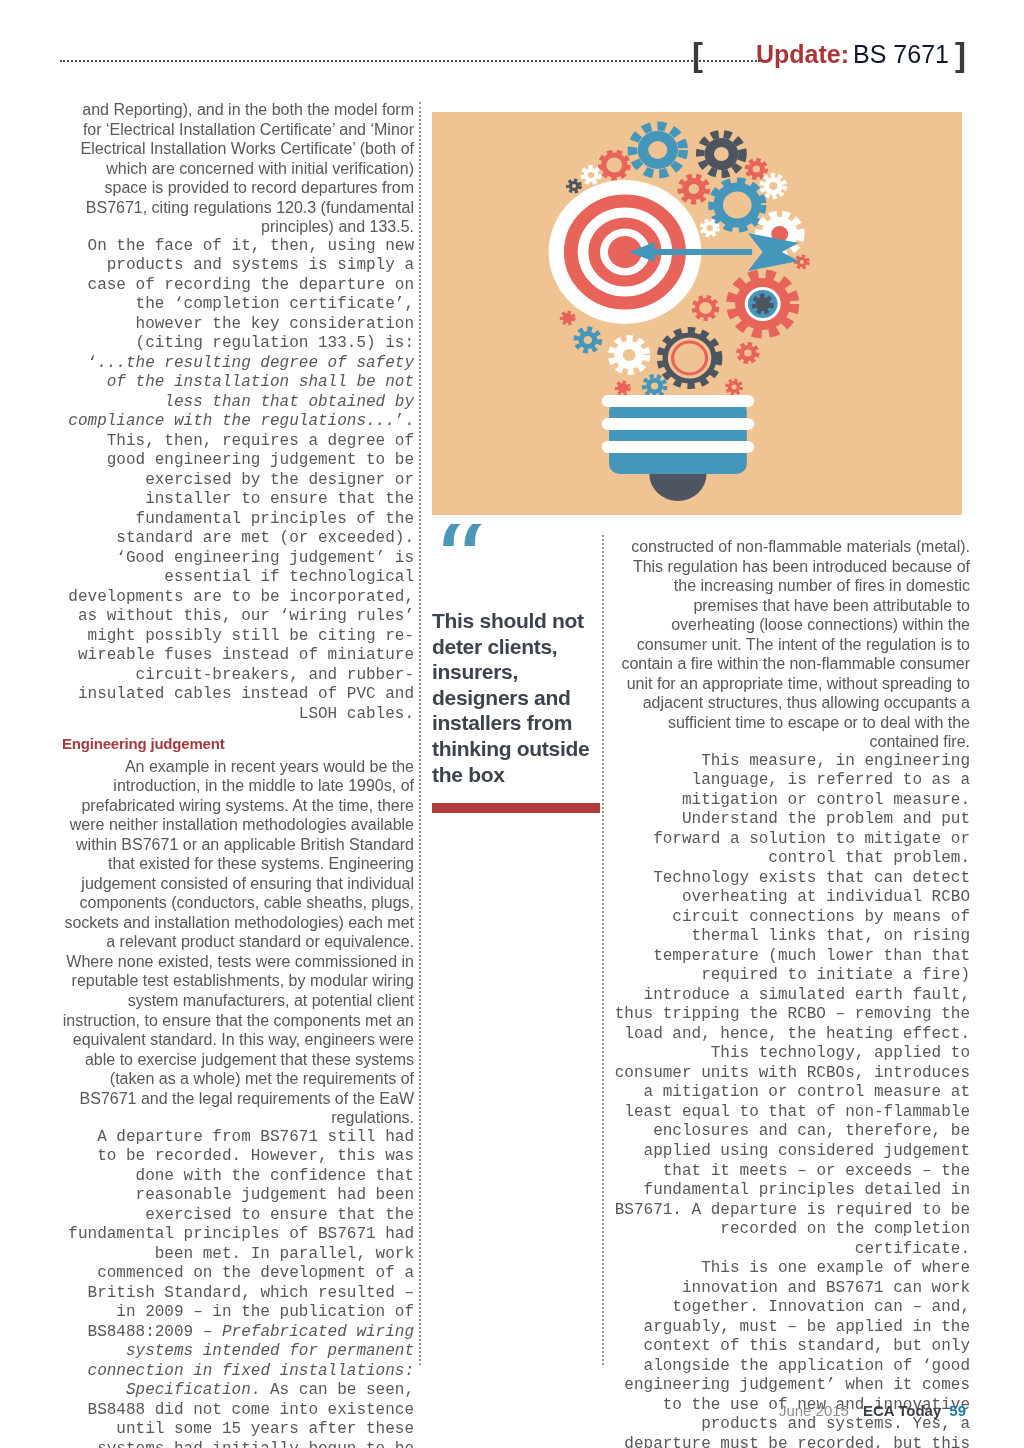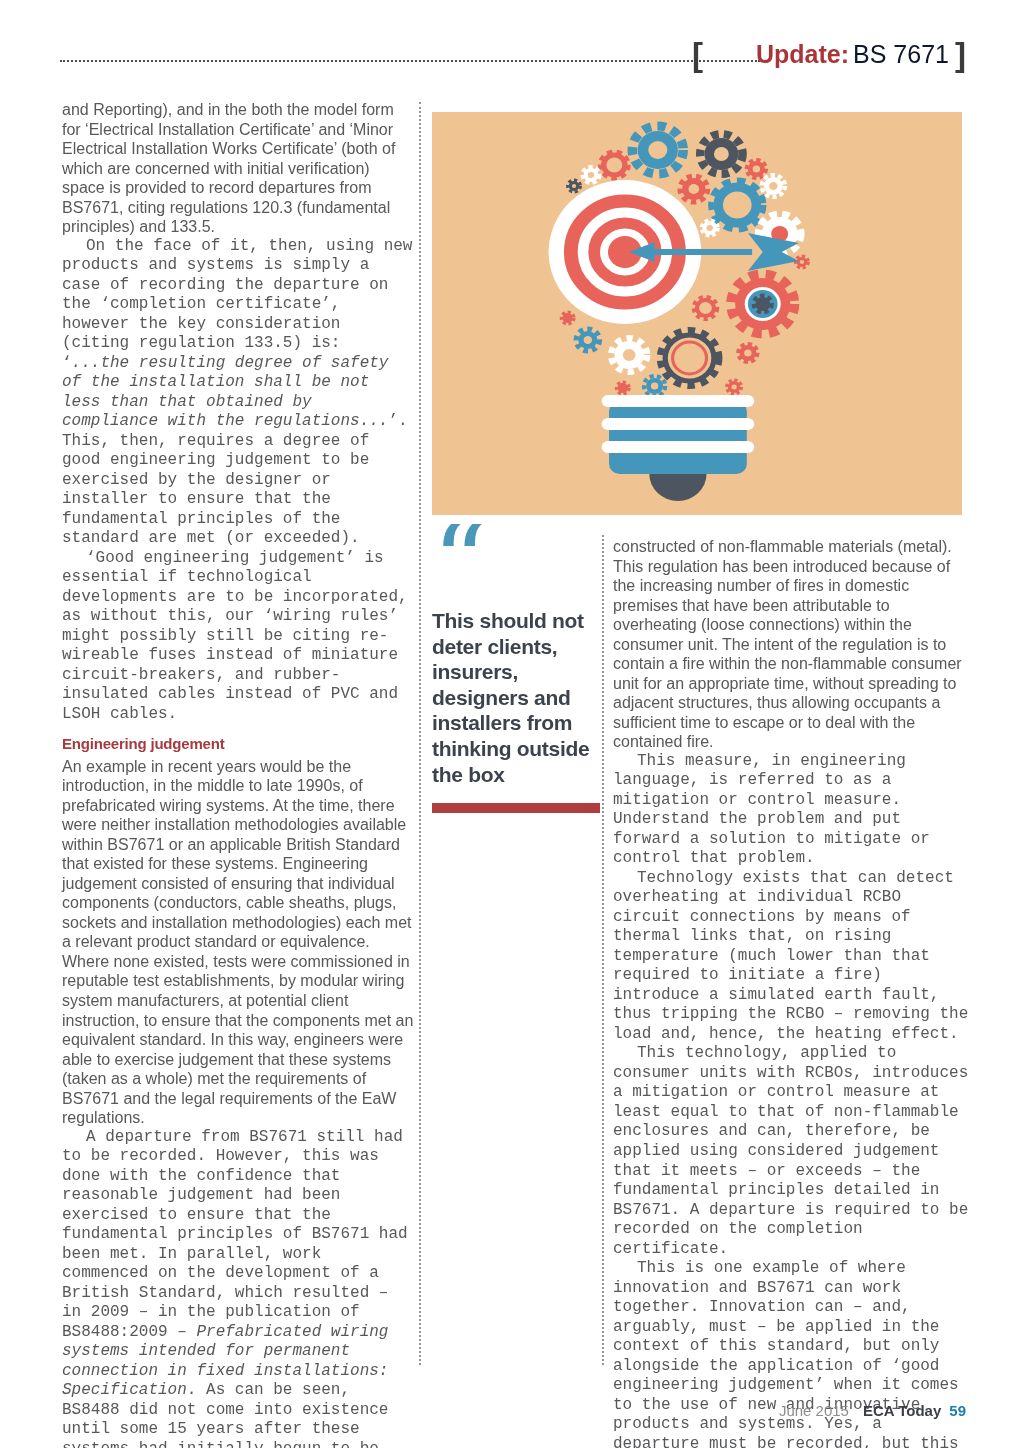--- a/index.html
+++ b/index.html
@@ -8,21 +8,21 @@
     font-family:"Liberation Sans",sans-serif;overflow:hidden;
   }
   
   .header-rule{position:absolute;left:60px;top:60px;width:700px;border-top:2px dotted #4c4c4c;}
   .header-tag{position:absolute;top:40px;right:58px;font-size:25px;white-space:nowrap;}
   .bracket{color:#3b3b3d;font-weight:bold;font-size:33px;line-height:25px;vertical-align:-3px;}
   .tag-label{color:#a93539;font-weight:bold;padding:0 4px 0 6px;margin-left:47px;}
   .tag-value{color:#0f172a;padding-right:6px;}
   
   .bodytext{font-size:16px;line-height:1.22;color:#57585a;}
-  .bodytext p{margin:0;}
+  .bodytext p{margin:0;text-align:right;}
   .bodytext p.indent{text-indent:24px;font-family:Liberation Mono, monospace;}
   .red-heading{font-size:15px;font-weight:bold;color:#a73a3e;margin:10px 0 4px 0;letter-spacing:-0.2px;}
   .col-left{position:absolute;left:62px;top:100px;width:352px;}
   .col-right{position:absolute;left:613px;top:537px;width:357px;}
   .vsep{position:absolute;border-left:2px dotted #949494;width:0;}
   .vsep1{left:419px;top:102px;height:1263px;}
   .vsep2{left:602px;top:535px;height:830px;}
   
   .quote-col{position:absolute;left:432px;top:524px;width:168px;}
   .quote-mark{

